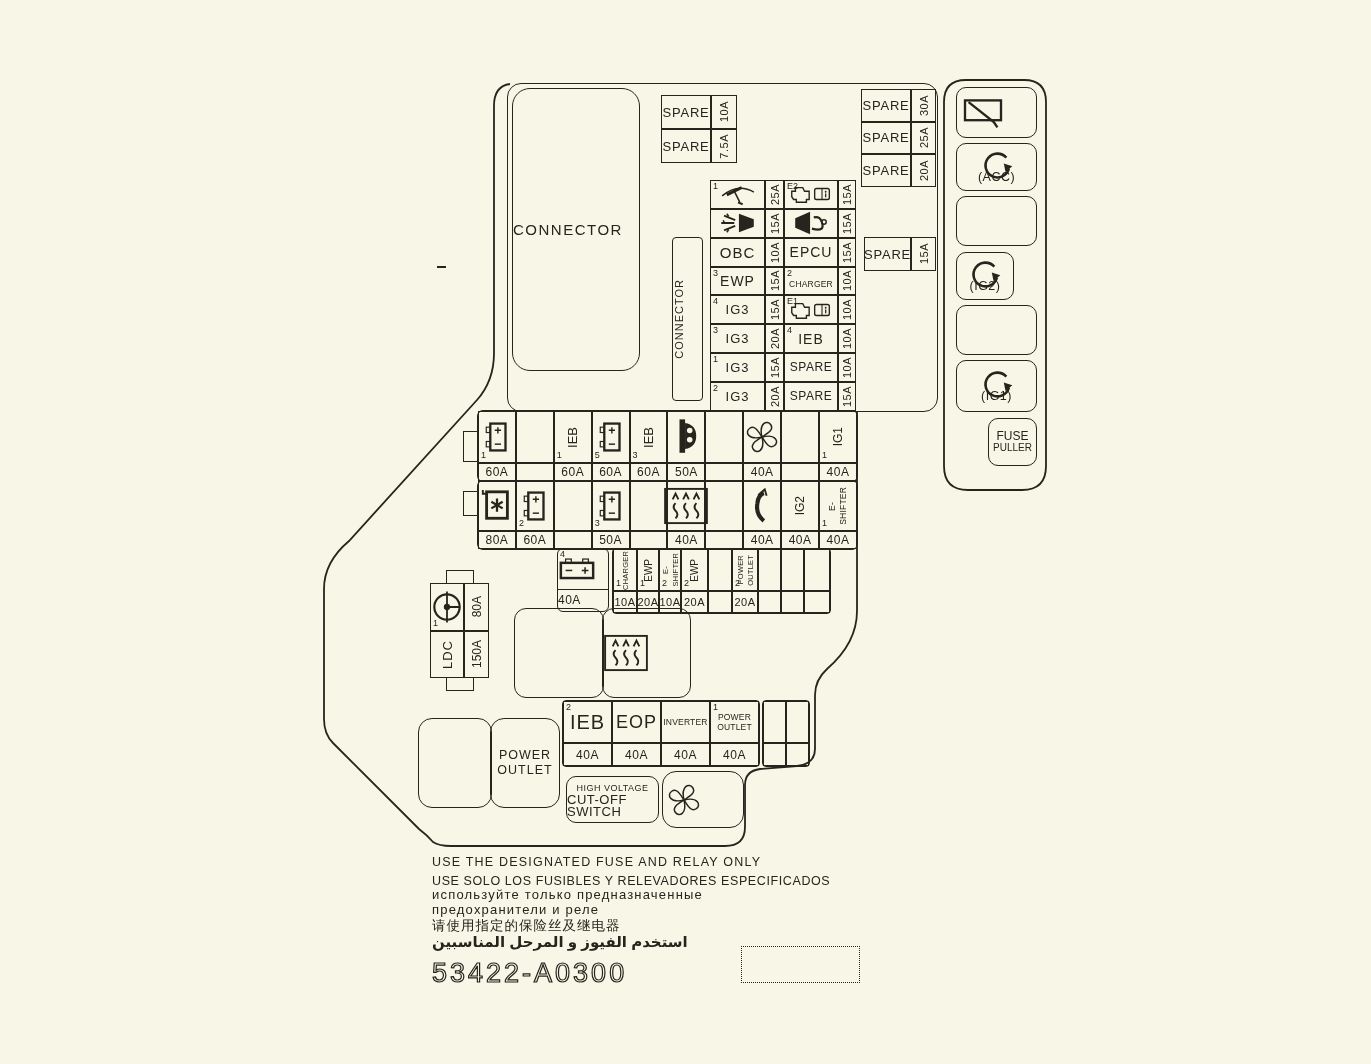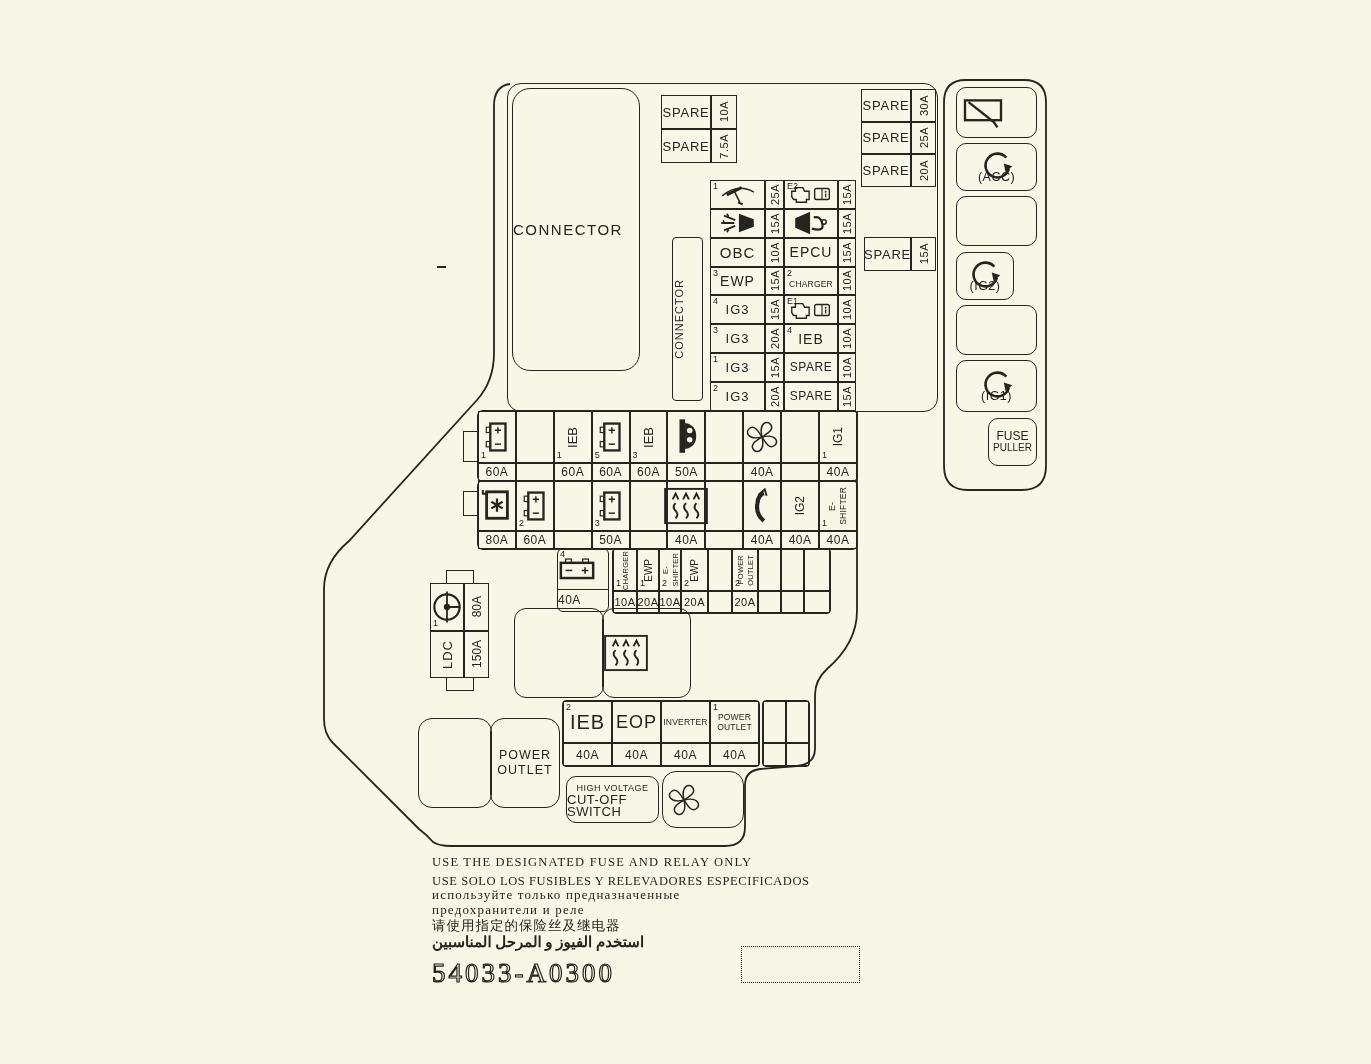--- a/index.html
+++ b/index.html
@@ -20,21 +20,21 @@
   .r3g{display:grid;grid-template-columns:24px 22px 22px 27px 24px 26px 23px 23px 26px;grid-template-rows:42px 22px;}
   .iebg{display:grid;grid-template-columns:repeat(4,49px);grid-template-rows:42px 23px;}
   .xg{display:grid;grid-template-columns:repeat(2,23.2px);grid-template-rows:42px 23px;}
   .ldcg{display:grid;grid-template-columns:34px 25px;grid-template-rows:47.5px 47.5px;}
   .amp{font-size:12px;letter-spacing:0.5px;}
   .vamp{font-size:11px;letter-spacing:0.5px;}
   .lbl13{font-size:13px;letter-spacing:0.8px;}
   .sm{font-size:8.5px;letter-spacing:0.2px;}
   .tiny{font-size:7.5px;letter-spacing:0.2px;}
   svg{display:block;}
-  .ftr{position:absolute;left:432px;white-space:nowrap;font-family:Liberation Serif, serif;}
+  .ftr{position:absolute;left:432px;white-space:nowrap;}
   .outline-big{letter-spacing:3px;}
   @supports (-webkit-text-stroke: 1px black){
     .outline-big{color:transparent;-webkit-text-stroke:1.2px #26251d;}
   }
 </style>
 </head>
 <body>
 
 <div id="stage">
 
@@ -639,16 +639,16 @@
         </svg>
       </span>
   </div>
 
   <div class="ftr" style="top:855px;font-size:12.5px;letter-spacing:1.2px">USE THE DESIGNATED FUSE AND RELAY ONLY</div>
   <div class="ftr" style="top:874px;font-size:12.5px;letter-spacing:0.6px">USE SOLO LOS FUSIBLES Y RELEVADORES ESPECIFICADOS</div>
   <div class="ftr" style="top:887px;font-size:13px;letter-spacing:1.2px">используйте только предназначенные</div>
   <div class="ftr" style="top:902px;font-size:13px;letter-spacing:1.2px">предохранители и реле</div>
   <div class="ftr" style="top:917px;font-size:13.5px;letter-spacing:1px">请使用指定的保险丝及继电器</div>
   <div class="ftr" dir="rtl" style="top:933px;font-size:15px;font-weight:bold;text-align:center">استخدم الفيوز و المرحل المناسبين</div>
-  <div class="ftr outline-big" style="top:958px;font-size:27px">54033-A0300</div>
+  <div class="ftr outline-big" style="top:958px;font-size:27px">53422-A0300</div>
   <div class="a" style="left:741px;top:946px;width:119px;height:37px;border:1.6px dotted var(--ln)"></div>
 
 </div>
 
 </body></html>

